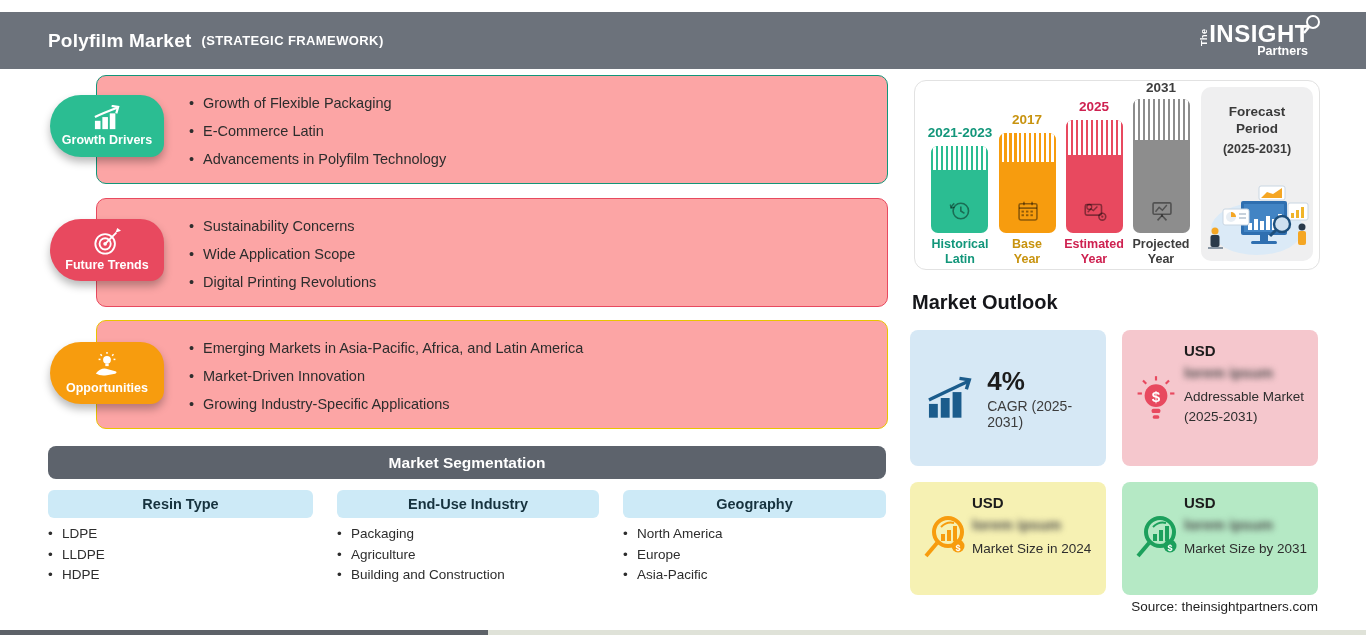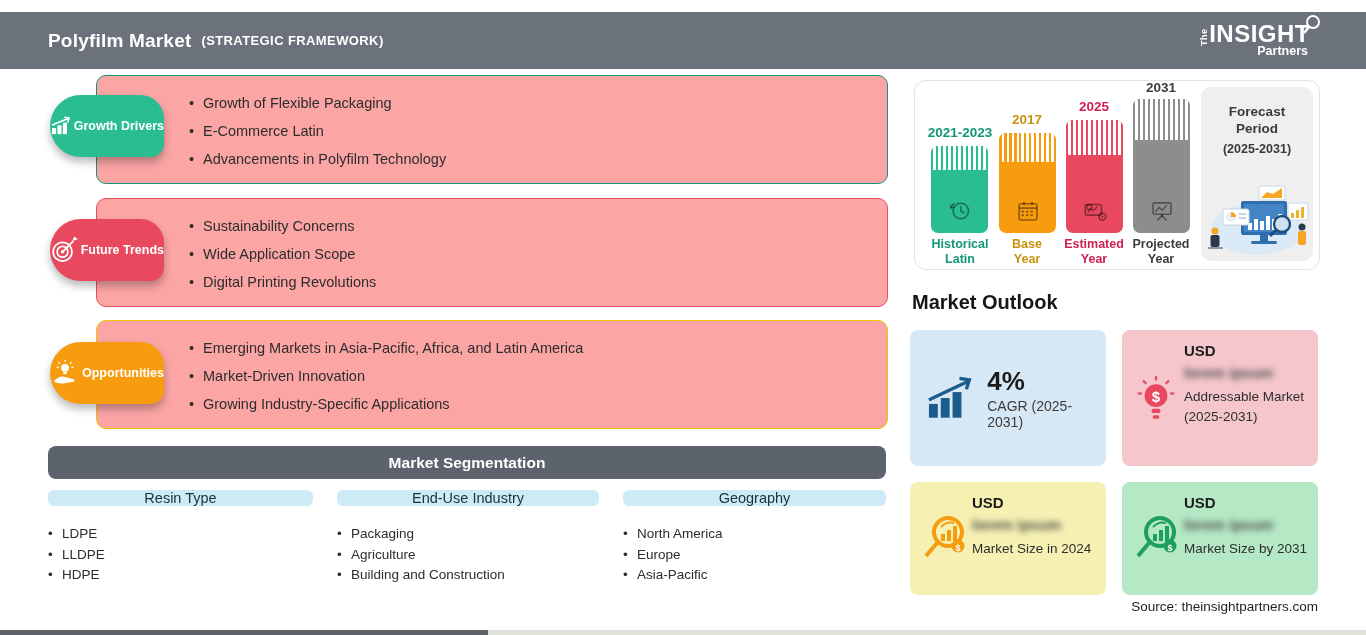--- a/index.html
+++ b/index.html
@@ -21,32 +21,32 @@
   
   .fbox{position:absolute;left:96px;width:790px;height:107px;background:#fca5a5;border-radius:10px;border:1.6px solid;}
   .fbox1{top:75px;border-color:var(--teal-dark);}
   .fbox2{top:198px;border-color:var(--red);}
   .fbox3{top:320px;border-color:var(--yellow-border);}
   .fbox ul{list-style:none;margin:0;padding:13px 0 0 92px;}
   .fbox li{font-size:14.5px;color:#2d2d2d;line-height:28px;}
   .fbox li::before,.seg-list li::before{content:"•";display:inline-block;width:14px;color:#2d2d2d;}
 
   .badge{position:absolute;left:50px;width:114px;height:62px;border-radius:42px 32px 18px 42px;
-         display:flex;align-items:center;justify-content:center;gap:2px;
+         display:flex;flex-direction:column;align-items:center;justify-content:center;gap:2px;
          color:#fff;box-shadow:0 5px 9px rgba(0,0,0,.28);}
   .badge1{top:95px;background:var(--teal);}
   .badge2{top:219px;background:var(--red);}
   .badge3{top:342px;background:var(--orange);}
   .badge-label{font-size:12.5px;font-weight:700;white-space:nowrap;}
 
   
   .seg-banner{position:absolute;left:48px;top:446px;width:838px;height:33px;background:var(--banner-gray);
               border-radius:8px;color:#fff;font-weight:700;font-size:15.5px;display:flex;align-items:center;justify-content:center;}
-  .seg-col-h{position:absolute;top:490px;height:16px;background:var(--light-blue);border-radius:6px;
-             display:flex;align-items:center;justify-content:center;font-weight:400;font-size:14.5px;color:#16323e;}
+  .seg-col-h{position:absolute;top:490px;height:28px;background:var(--light-blue);border-radius:6px;
+             display:flex;align-items:center;justify-content:center;font-weight:700;font-size:14.5px;color:#16323e;}
   .seg-h1{left:48px;width:265px;} .seg-h2{left:337px;width:262px;} .seg-h3{left:623px;width:263px;}
   .seg-list{position:absolute;top:524px;list-style:none;margin:0;padding:0;font-size:13.5px;color:#2d2d2d;}
   .seg-list li{line-height:20.5px;}
   .seg-l1{left:48px;} .seg-l2{left:337px;} .seg-l3{left:623px;}
 
   
   .tl-panel{position:absolute;left:914px;top:80px;width:404px;height:188px;background:#fff;
             border:1.5px solid #e2e2e2;border-radius:12px;}
   .forecast{position:absolute;right:6px;top:6px;width:112px;height:174px;background:#efeff0;border-radius:10px;
             text-align:center;padding-top:16px;box-sizing:border-box;}

